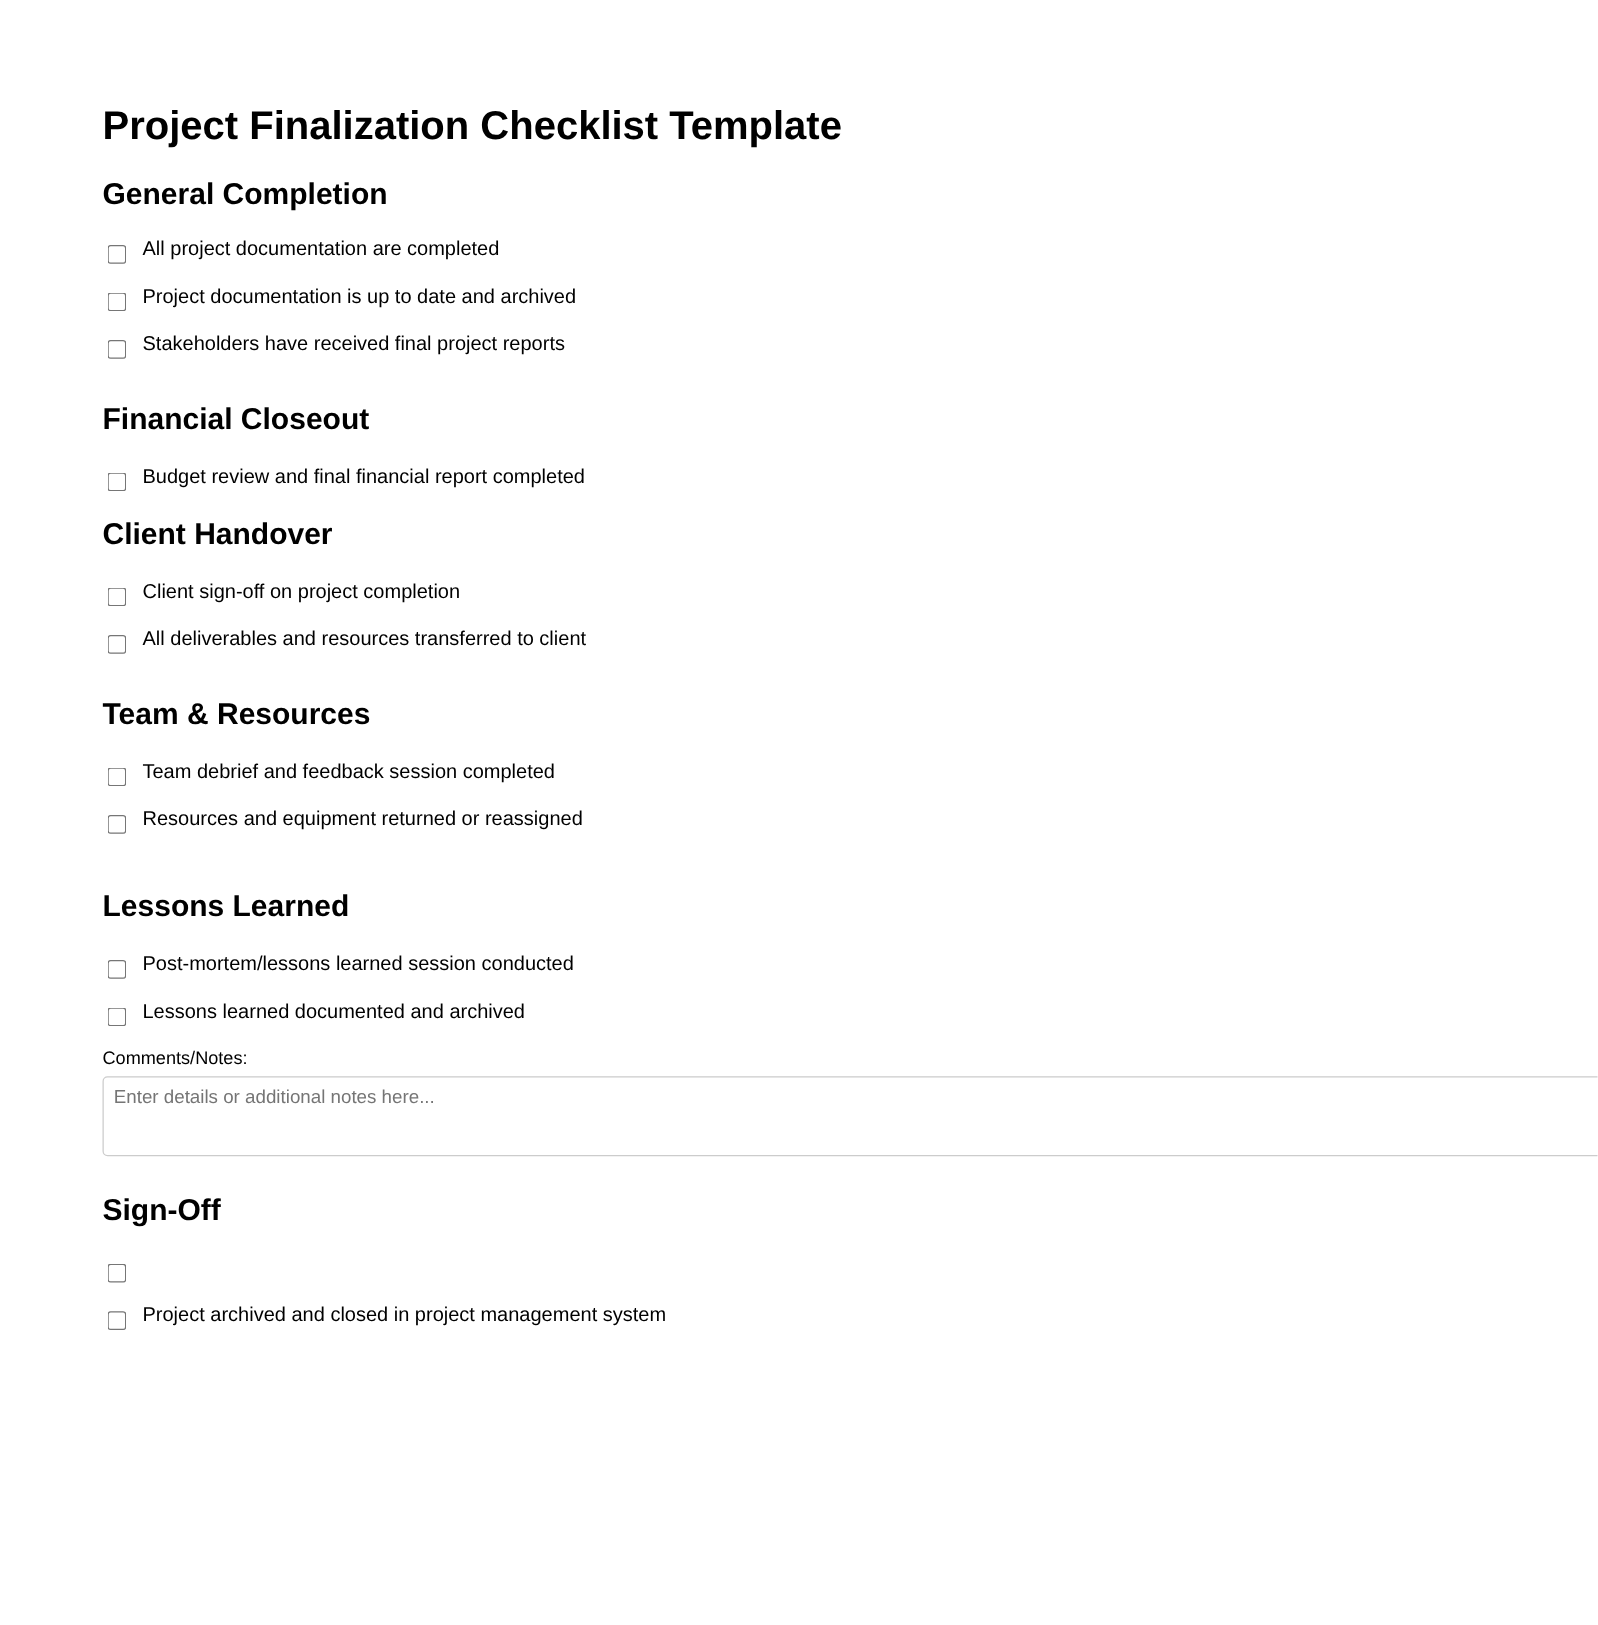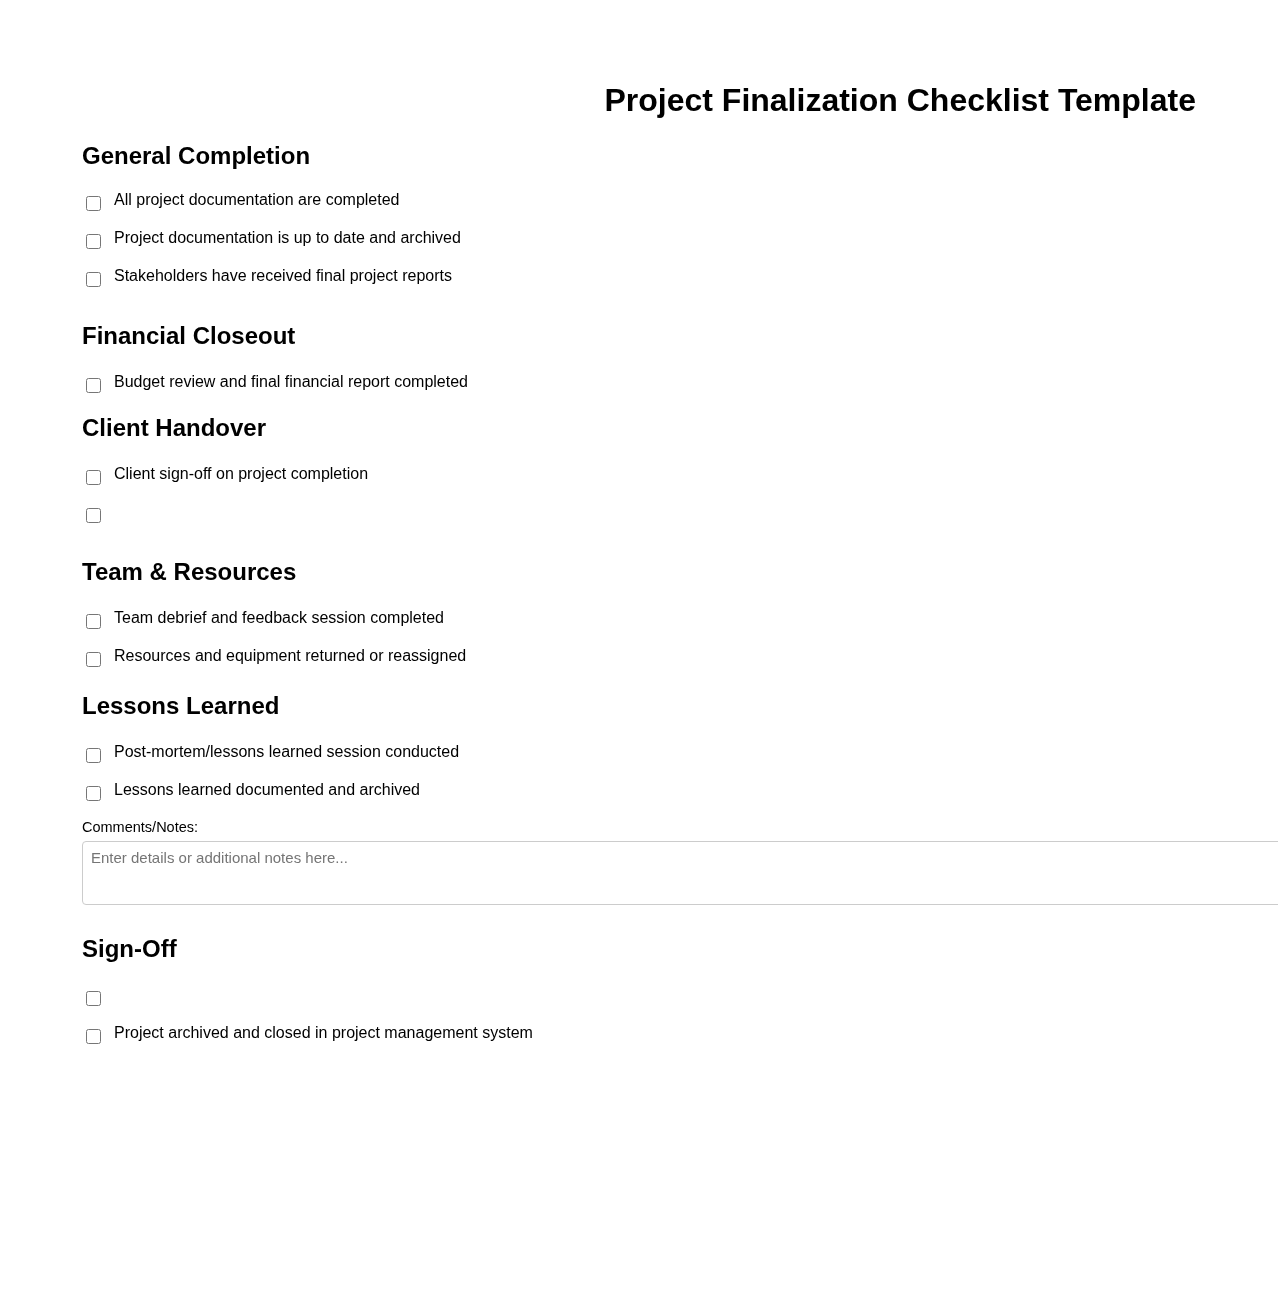--- a/index.html
+++ b/index.html
@@ -17,21 +17,20 @@
       position: relative;
       padding: 82px 82px 0 82px;
       width: 1114px;
     }
     h1 {
       font-size: 32px;
       font-weight: bold;
       margin: 0;
       line-height: 37px;
       height: 40px;
-      text-align: right;
     }
     .section {
       margin: 0;
     }
     h2 {
       font-size: 24px;
       font-weight: bold;
       margin: 0;
       line-height: 28px;
     }
@@ -114,39 +113,40 @@
 
   <div class="section" style="margin-top: 12px;">
     <h2>Client Handover</h2>
     <div class="items">
       <div class="item">
         <input type="checkbox" id="c20" style="">
         <label for="c20">Client sign-off on project completion</label>
       </div>
       <div class="item">
         <input type="checkbox" id="c21" style="">
+        <label for="c21">All deliverables and resources transferred to client</label>
       </div>
     </div>
   </div>
 
   <div class="section" style="margin-top: 26px;">
     <h2>Team &amp; Resources</h2>
     <div class="items">
       <div class="item">
         <input type="checkbox" id="c30" style="">
         <label for="c30">Team debrief and feedback session completed</label>
       </div>
       <div class="item">
         <input type="checkbox" id="c31" style="">
         <label for="c31">Resources and equipment returned or reassigned</label>
       </div>
     </div>
   </div>
 
-  <div class="section" style="margin-top: 16px;">
+  <div class="section" style="margin-top: 36px;">
     <h2>Lessons Learned</h2>
     <div class="items">
       <div class="item">
         <input type="checkbox" id="c40" style="">
         <label for="c40">Post-mortem/lessons learned session conducted</label>
       </div>
       <div class="item">
         <input type="checkbox" id="c41" style="">
         <label for="c41">Lessons learned documented and archived</label>
       </div>

